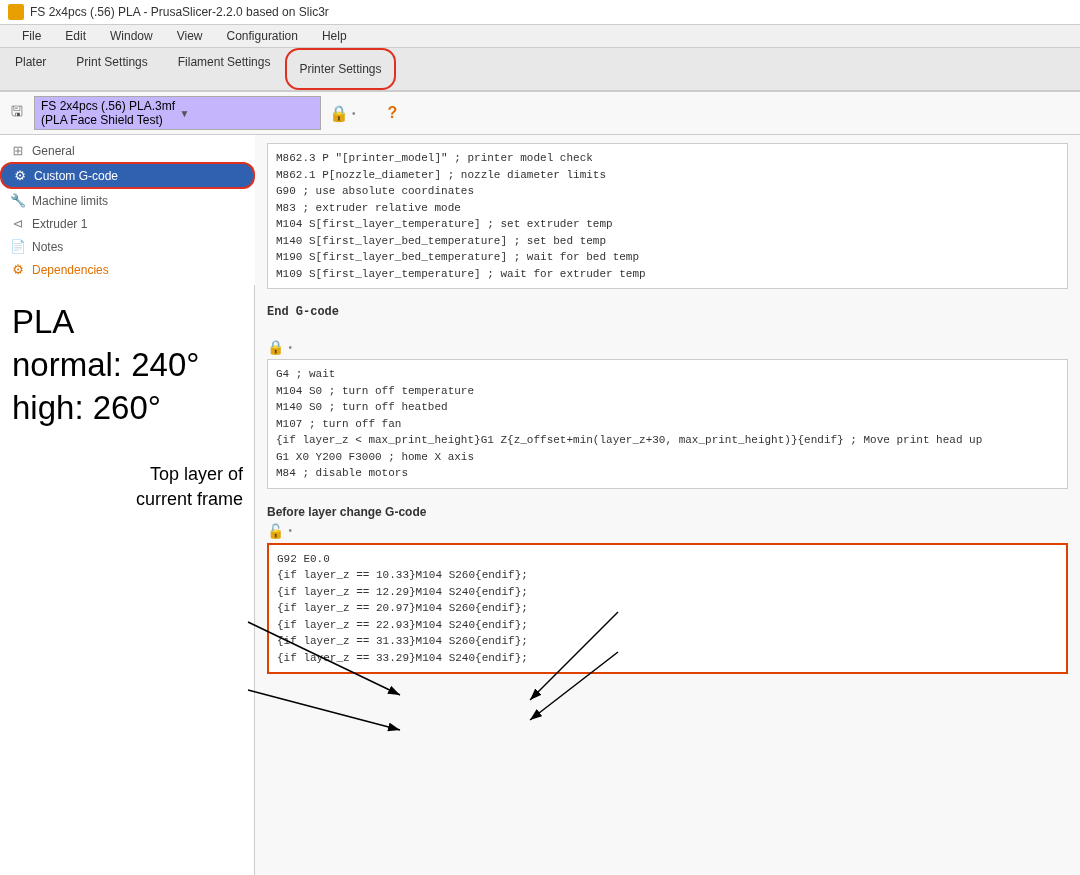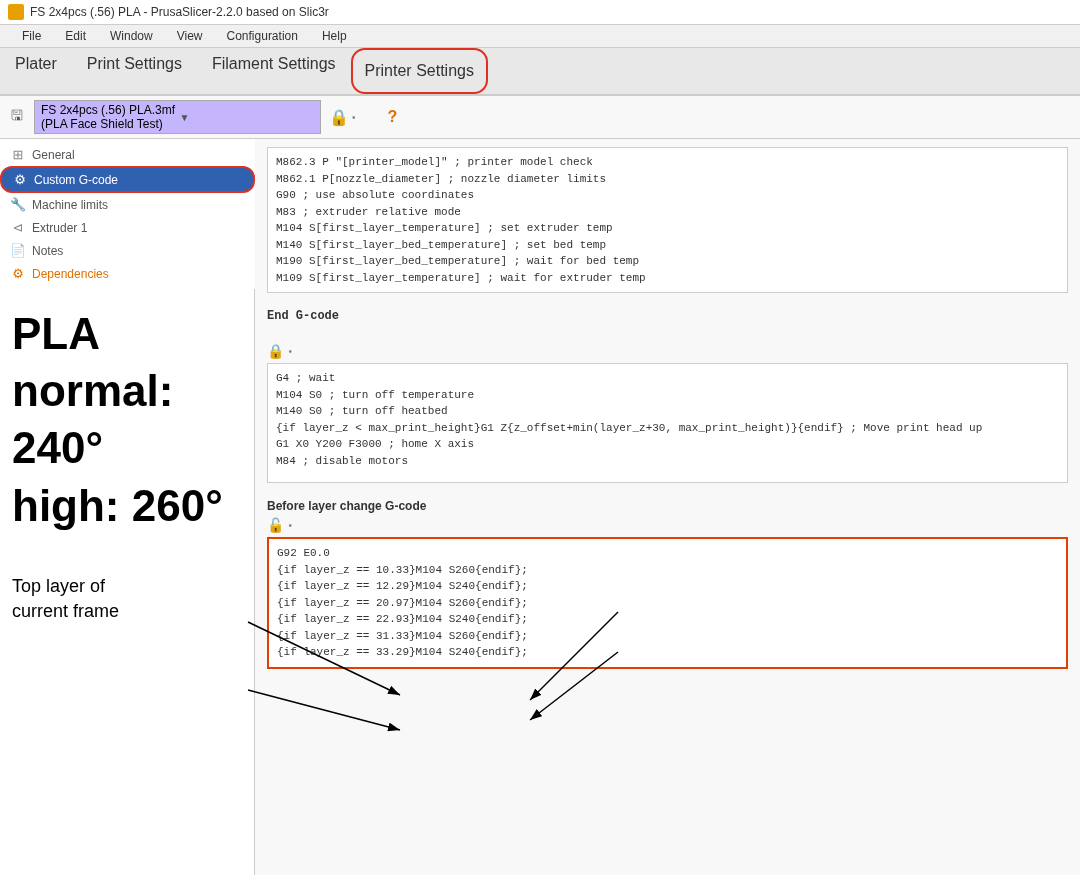--- a/index.html
+++ b/index.html
@@ -8,21 +8,21 @@
     
     .title-bar { background: #fff; border-bottom: 1px solid #ccc; padding: 4px 8px; font-size: 12px; color: #333; display: flex; align-items: center; gap: 6px; }
     .title-bar-icon { width: 16px; height: 16px; background: #e8a000; border-radius: 2px; display: inline-block; }
     
     
     .menu-bar { background: #f0f0f0; border-bottom: 1px solid #ccc; padding: 2px 16px; display: flex; gap: 12px; }
     .menu-item { padding: 2px 6px; cursor: pointer; font-size: 12px; color: #333; }
     
     
     .tab-bar { background: #e8e8e8; border-bottom: 2px solid #ccc; display: flex; padding: 0; }
-    .tab { padding: 6px 14px; font-size: 16px; cursor: pointer; border: 1px solid transparent; border-bottom: none; color: #333; background: #e8e8e8; }
+    .tab { padding: 6px 14px; font-size: 12px; cursor: pointer; border: 1px solid transparent; border-bottom: none; color: #333; background: #e8e8e8; }
     .tab.highlighted { border: 2px solid #e04000; border-radius: 12px; padding: 12px 12px; color: #333; }
     
     
     .profile-bar { background: #f8f8f8; border-bottom: 1px solid #ccc; padding: 4px 8px; display: flex; align-items: center; gap: 8px; }
     .profile-select { display: flex; align-items: center; gap: 4px; background: #c4b5fd; border: 1px solid #aaa; padding: 2px 6px; font-size: 12px; min-width: 280px; }
     .profile-select span { flex: 1; }
     .profile-arrow { font-size: 10px; color: #555; }
     .profile-icon { width: 18px; height: 18px; display: inline-flex; align-items: center; justify-content: center; color: #555; font-size: 14px; }
     .lock-icon { color: #e07000; font-size: 16px; }
     .dot { color: #888; font-size: 10px; }
@@ -122,25 +122,25 @@
         <span>Notes</span>
       </div>
 
       <div class="sidebar-item">
         <span class="item-icon orange-icon">⚙</span>
         <span style="color:#e07000;">Dependencies</span>
       </div>
     </div>
 
     <div class="notes-area" style="padding: 16px 12px; flex:1;">
-      <div class="notes-text" style="font-size:44px; line-height:1.3; font-weight:bold;">
+      <div class="notes-text" style="font-size:33px; line-height:1.3; font-weight:normal;">
         PLA<br>normal: 240°<br>high: 260°
       </div>
 
-      <div style="margin-top: 40px;">
+      <div style="margin-top: 32px; text-align: right;">
         <div style="font-size:18px; line-height:1.4; color:#000; margin-bottom: 24px;">
           Top layer of<br>current frame
         </div>
       </div>
     </div>
 
   </div>
 
   <div class="content-wrapper" style="position:relative; overflow-y:auto; flex:1; background:#f8f8f8; padding: 8px 12px;">
 
@@ -160,20 +160,21 @@
     <div class="gcode-section">
       <div class="section-label" style="font-weight:bold; margin-bottom:20px;font-family:Liberation Mono, monospace;">End G-code</div>
       <div class="lock-row">
         <span class="lock-icon" style="font-size:14px;">🔒</span>
         <span class="dot">•</span>
       </div>
       <div class="gcode-textarea" style="min-height:120px;">
         <div>G4 ; wait</div>
         <div>M104 S0 ; turn off temperature</div>
         <div>M140 S0 ; turn off heatbed</div>
+        <div>M107 ; turn off fan</div>
         <div>{if layer_z &lt; max_print_height}G1 Z{z_offset+min(layer_z+30, max_print_height)}{endif} ; Move print head up</div>
         <div>G1 X0 Y200 F3000 ; home X axis</div>
         <div>M84 ; disable motors</div>
       </div>
     </div>
 
     <div class="gcode-section" style="position:relative;">
       <div class="section-label" style="font-weight:bold; margin-bottom:4px;">Before layer change G-code</div>
       <div class="lock-row">
         <span class="lock-icon" style="font-size:14px; color:#e04000;">🔓</span>

